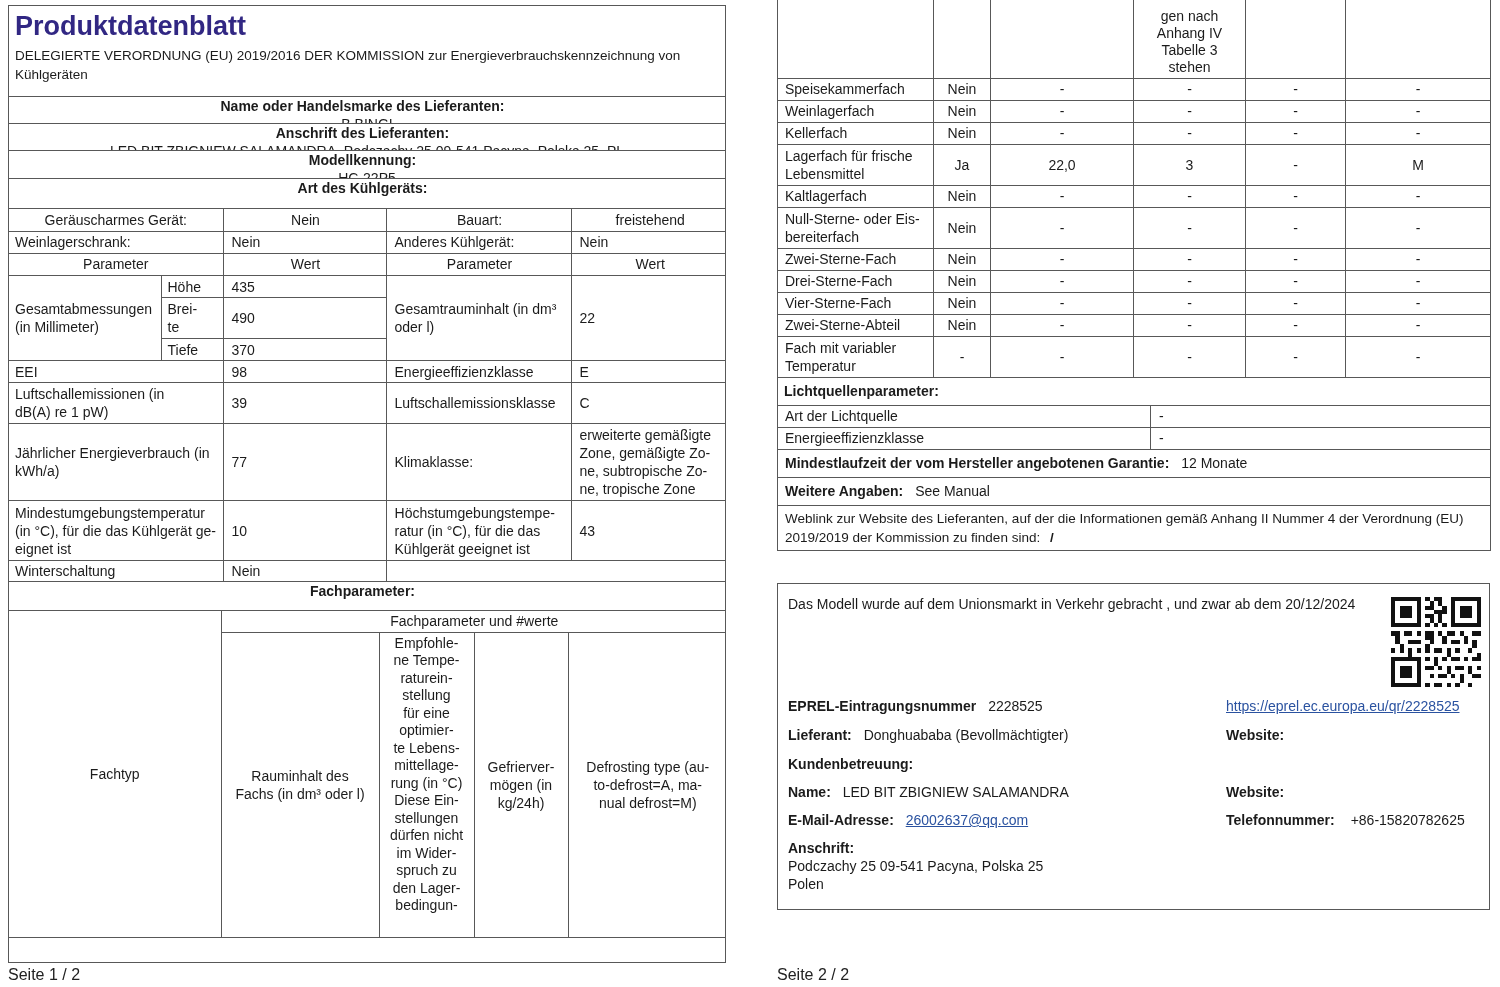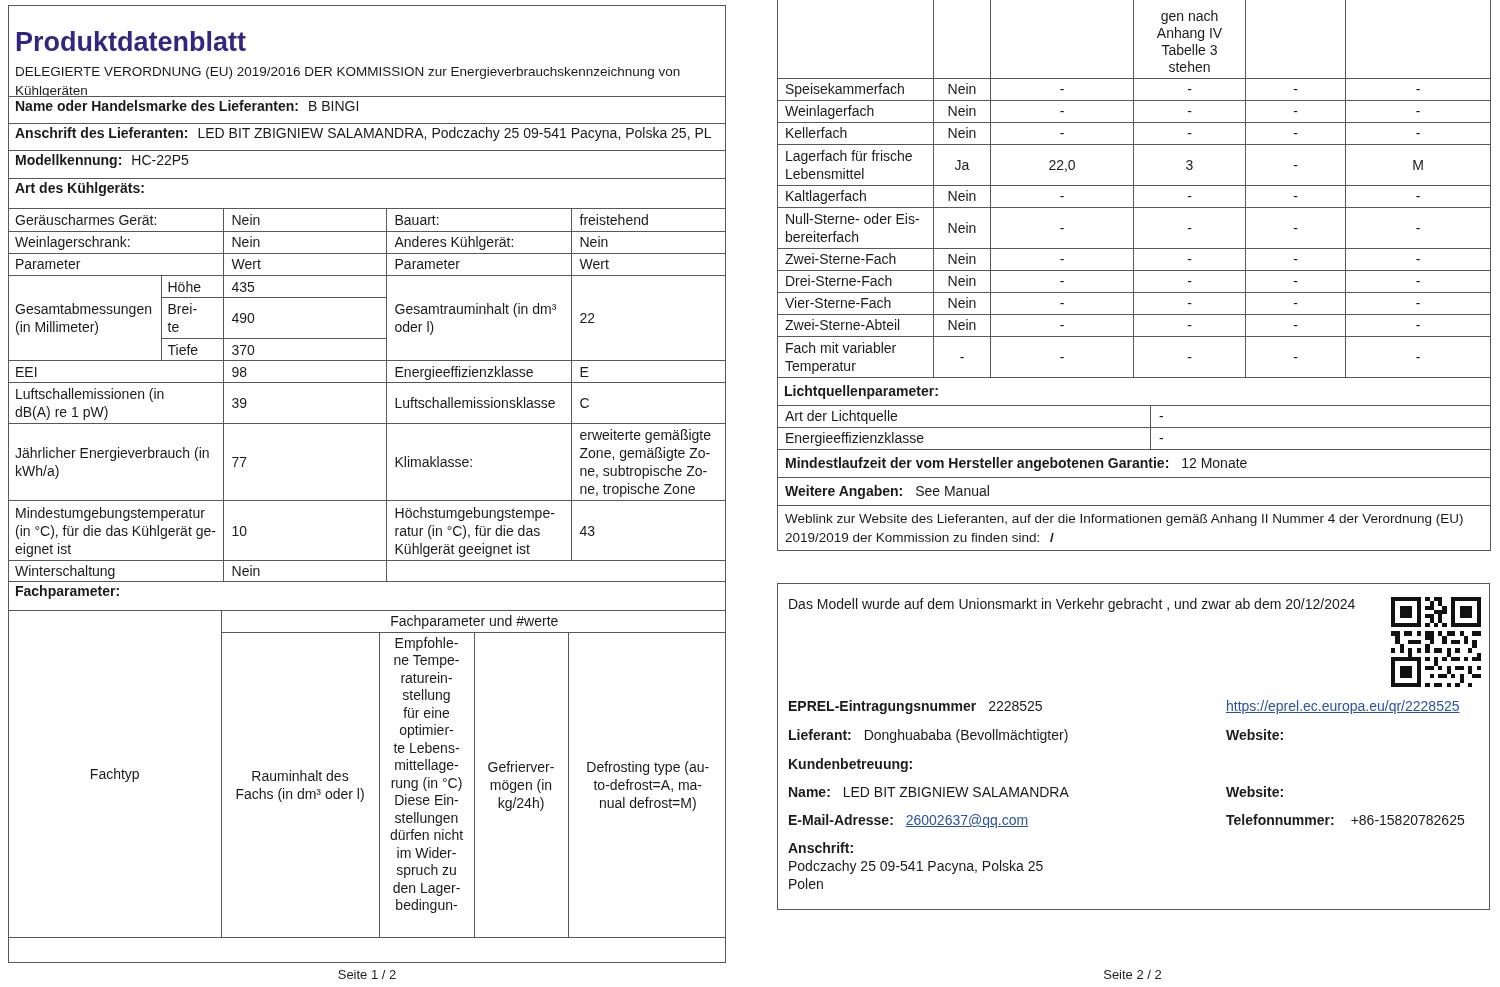--- a/index.html
+++ b/index.html
@@ -12,47 +12,47 @@
   html,body{margin:0;padding:0;}
   body{
     width:1500px;height:987px;background:#ffffff;position:relative;
     font-family:"Liberation Sans","DejaVu Sans",sans-serif;
     color:var(--ink);font-size:14px;line-height:18px;
   }
   .page{position:absolute;background:#fff;}
   #page1{left:8px;top:5px;width:718px;height:958px;border:1px solid var(--line);overflow:hidden;}
   #page2-table-wrap{left:777px;top:0;width:713px;}
   .p1-head{height:91px;border-bottom:1px solid var(--line);padding:2px 8px 0 6px;overflow:hidden;}
-  .doc-title{font-size:27px;line-height:32px;font-weight:bold;color:var(--title-color);margin:18px 0 4px 0;}
+  .doc-title{font-size:27px;line-height:32px;font-weight:bold;color:var(--title-color);margin:2px 0 4px 0;}
   .doc-subtitle{font-size:13.5px;line-height:19px;max-width:700px;}
-  .p1-row{display:flex;border-bottom:1px solid var(--line);padding:0 6px;white-space:nowrap;overflow:hidden;}
+  .p1-row{display:flex;align-items:center;border-bottom:1px solid var(--line);padding:0 6px;white-space:nowrap;overflow:hidden;flex-direction:column;}
   .p1-row b{margin-right:9px;}
   .h27{height:27px;} .h28{height:28px;} .h30{height:30px;} .h29{height:29px;}
   table{border-collapse:collapse;table-layout:fixed;width:718px;}
   td{border:1px solid var(--line);padding:1px 6px;vertical-align:middle;overflow:hidden;}
   td.ctr{text-align:center;padding:1px 2px;}
   td.val{padding-left:8px;}
   .pre{white-space:pre-line;}
   table td:first-child{border-left:none;}
   table td:last-child{border-right:none;}
-  table tr.no-top td{border-top:none;}
+  table tr.no-top td{border-top:none;text-align:center;}
   #fach-table td{vertical-align:middle;}
   #fach-table .tempcol{vertical-align:top;line-height:17.5px;padding-top:2px;}
   #comp-table{width:713px;border:1px solid var(--line);border-top:none;}
   #comp-table td{border:1px solid var(--line);}
   #comp-table tr:first-child td{border-top:none;}
   #comp-table td.name{padding-left:7px;white-space:pre-line;}
   #comp-table td.head-cont{vertical-align:top;line-height:17px;padding-top:8px;text-align:center;}
   .sect-head{font-weight:bold;padding-left:6px;}
   #market-box{position:absolute;left:777px;top:583px;width:713px;height:327px;border:1px solid var(--line);font-size:14px;}
   .mb-line{position:absolute;left:10px;white-space:nowrap;}
   .mb-right{position:absolute;left:438px;top:0;white-space:nowrap;}
   .mb-line b{margin-right:8px;}
   .link{color:var(--link-color);text-decoration:underline;cursor:pointer;}
-  .footer{position:absolute;font-size:13px;color:#222;text-align:center;}
+  .footer{position:absolute;font-size:16px;color:#222;text-align:left;}
   #footer1{left:8px;top:966px;width:718px;}
   #footer2{left:777px;top:966px;width:711px;}
   #qr{position:absolute;right:8px;top:13px;width:90px;height:90px;}
 </style>
 </head>
 <body>
 
 <div class="page" id="page1">
 
   <div class="p1-head">

